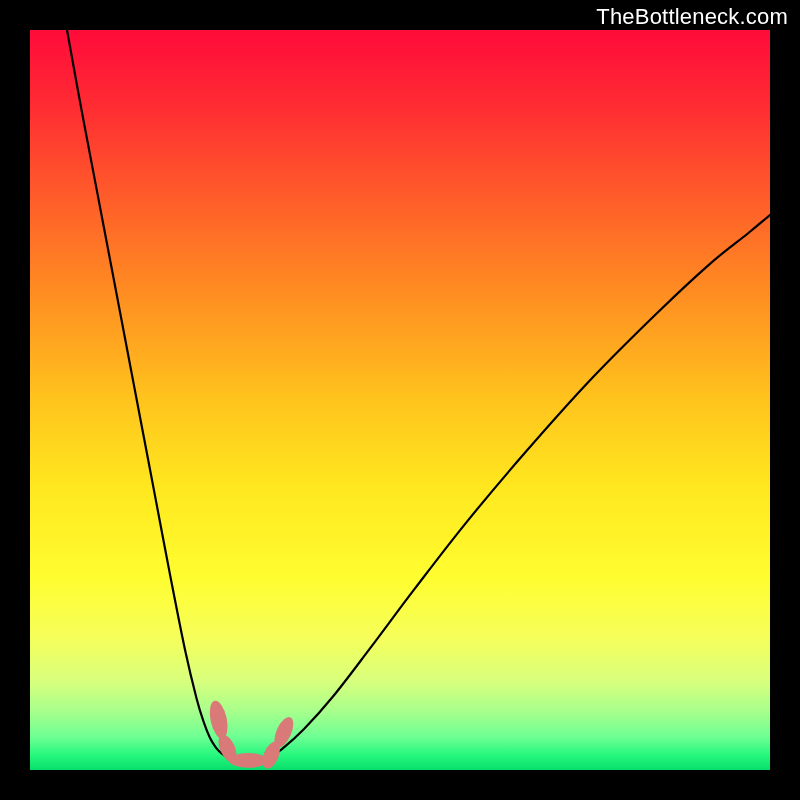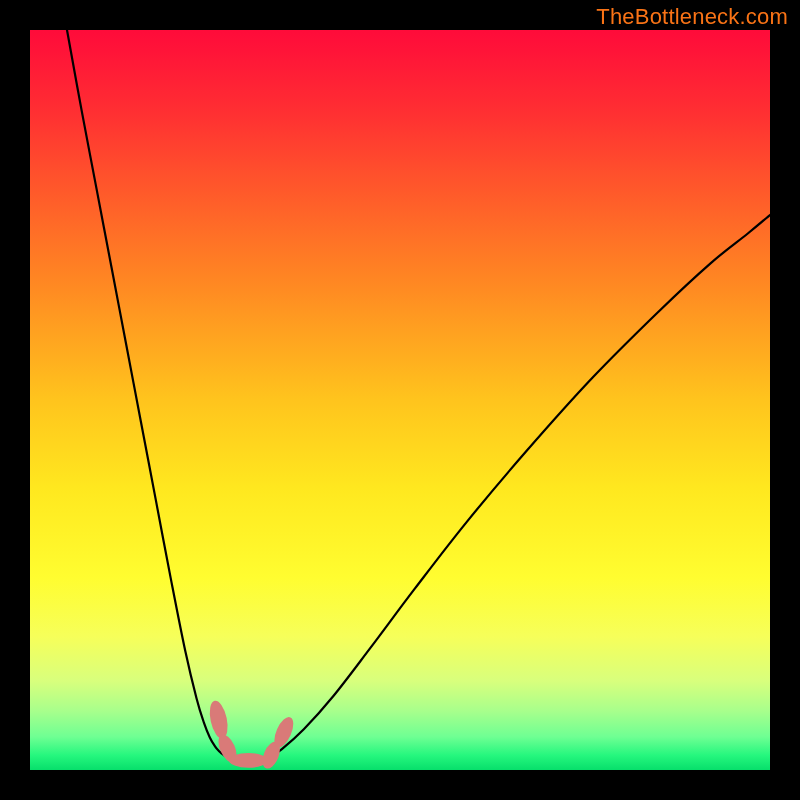--- a/index.html
+++ b/index.html
@@ -39,21 +39,21 @@
     top: 0;
     width: 100%;
     height: 100%;
   }
   .watermark {
     position: absolute;
     top: 4px;
     right: 12px;
     font-family: Arial, Helvetica, sans-serif;
     font-size: 22px;
-    color: #f97316;
+    color: #ffffff;
     font-weight: 500;
     letter-spacing: 0.2px;
   }
 </style>
 </head>
 <body>
 
 <div class="frame">
   <div class="plot">
     <svg class="bg-gradient" id="bg-svg" viewBox="0 0 740 740" preserveAspectRatio="none">

